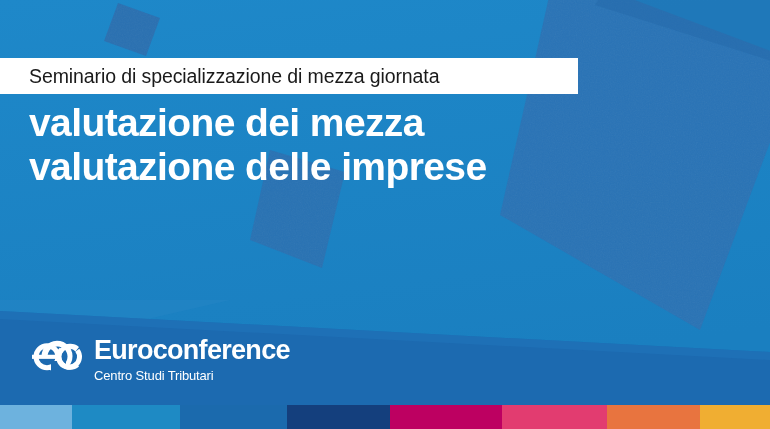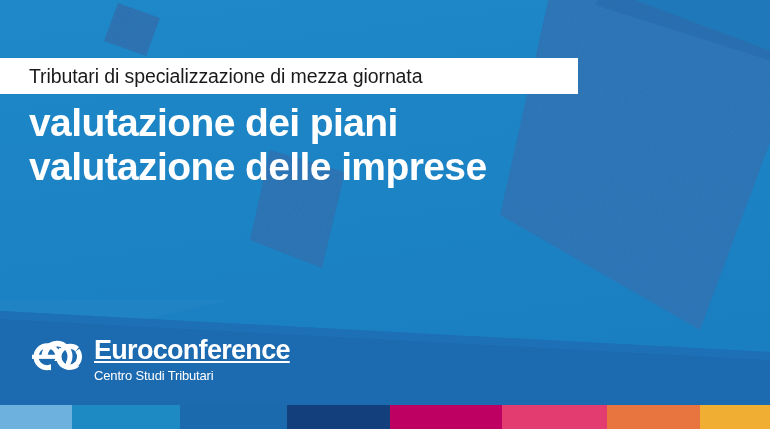--- a/index.html
+++ b/index.html
@@ -92,21 +92,20 @@
     justify-content: flex-start;
     padding-top: 3px;
   }
   .logo-name {
     color: #ffffff;
     font-size: 27px;
     font-weight: bold;
     line-height: 1;
     letter-spacing: -0.7px;
     white-space: nowrap;
-    text-decoration: underline;
   }
   .logo-tagline {
     color: #ffffff;
     font-size: 13px;
     font-weight: 400;
     line-height: 1;
     margin-top: 5px;
     letter-spacing: -0.15px;
     white-space: nowrap;
   }
@@ -161,25 +160,25 @@
 
       <polygon points="0,300 230,300 100,330 0,330" fill="#2b86c6" opacity="0.35"></polygon>
 
       <polygon points="0,311 770,352 770,405 0,405" fill="#1c6ab0"></polygon>
 
       <polygon points="0,311 770,352 770,360 0,319" fill="#2075bb" opacity="0.55"></polygon>
     </svg>
   </div>
 
   <div class="kicker-band">
-    <span class="kicker-text">Tributari di specializzazione di mezza giornata</span>
+    <span class="kicker-text">Seminario di specializzazione di mezza giornata</span>
   </div>
 
   <div class="headline">
-    <span class="headline-line">valutazione dei piani</span>
+    <span class="headline-line">valutazione dei mezza</span>
     <span class="headline-line">valutazione delle imprese</span>
   </div>
 
   <div class="logo-lockup">
     <svg class="logo-mark" viewBox="0 0 116 86">
 
       <path d="M41 43 A 20 20 0 1 1 49 59 L 41 67 A 31 31 0 1 0 29 43 Z" fill="#ffffff"></path>
       <path d="M10 40 h 47 a 3 3 0 0 1 0 7 h -47 z" fill="#ffffff"></path>
       <circle cx="40" cy="43.5" r="22" fill="none" stroke="#ffffff" stroke-width="10"></circle>
 

